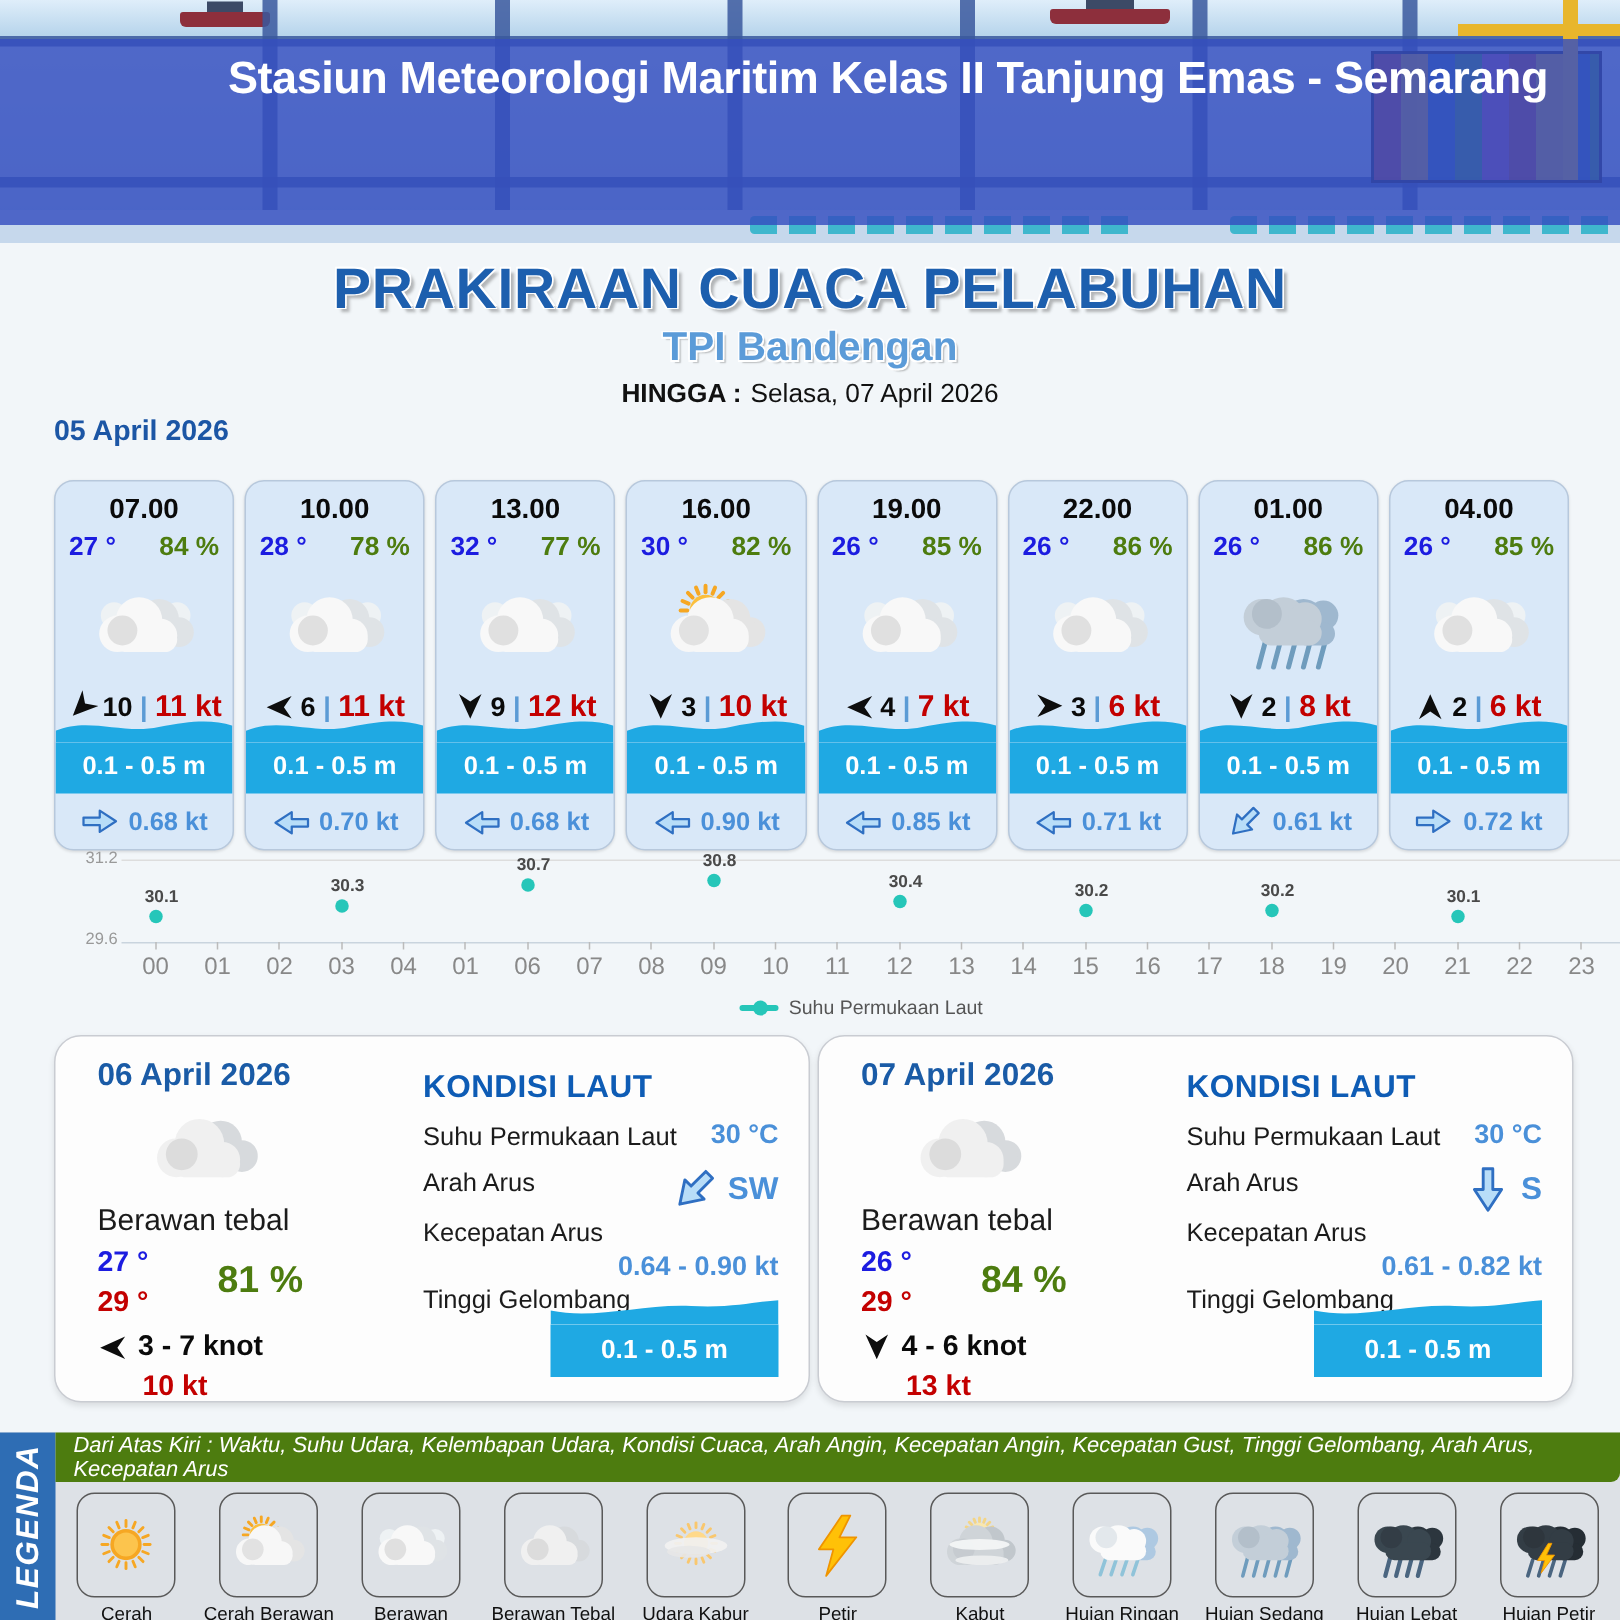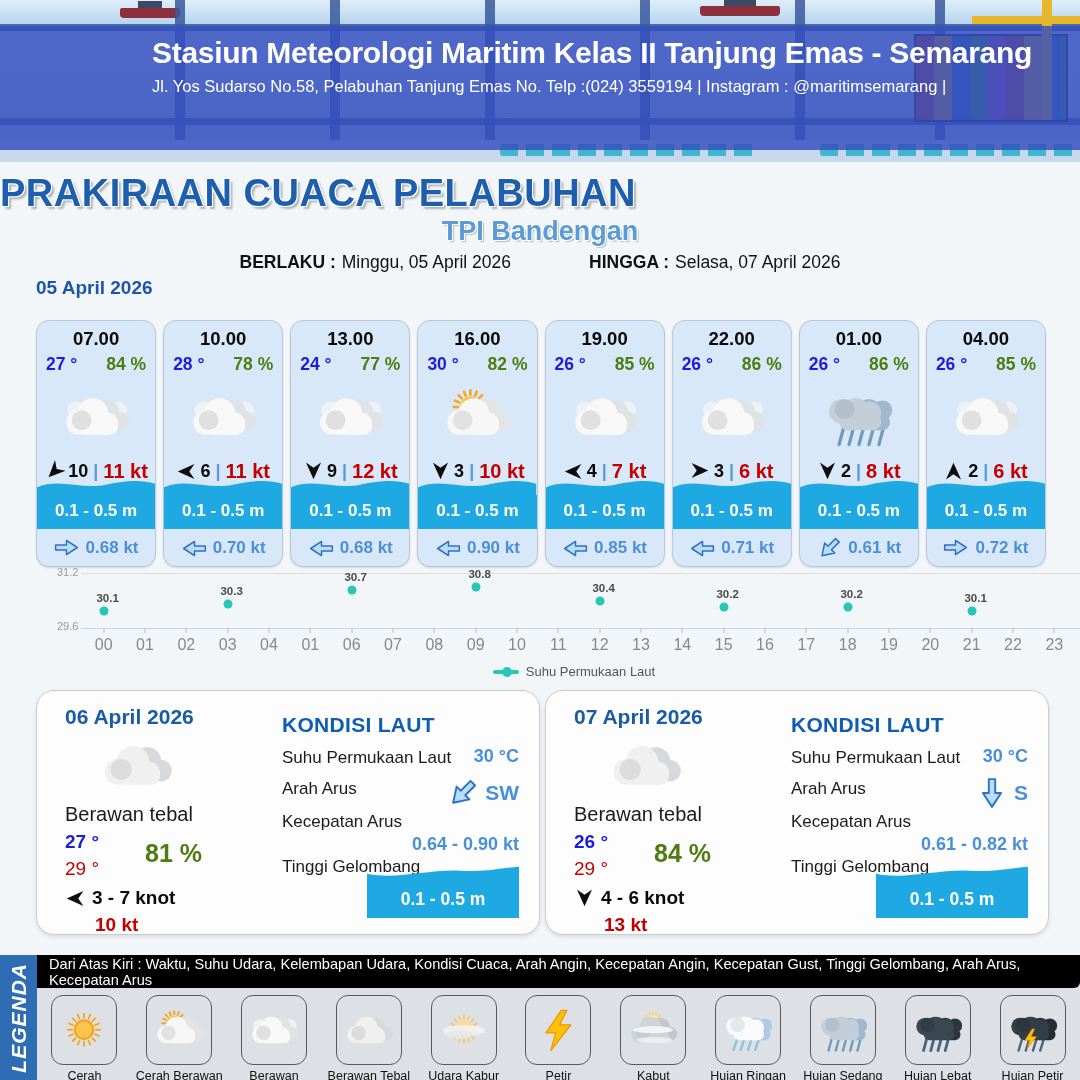--- a/index.html
+++ b/index.html
@@ -24,21 +24,21 @@
       repeating-linear-gradient(90deg,#3fb7cd 0 18px,transparent 18px 26px);border-radius:3px;}
   .overlay{position:absolute;left:0;top:26px;right:0;height:124px;background:rgba(52,78,192,.82);}
   .logo-pill{position:absolute;left:0;top:30px;width:138px;height:118px;background:#fff;
              border-radius:0 60px 60px 0;display:flex;flex-direction:column;align-items:center;justify-content:center;}
   .logo-pill b{font-size:15px;letter-spacing:1px;color:#1b1b1b;margin-top:2px;}
   .head-text{position:absolute;left:152px;top:32px;right:10px;color:#fff;}
   .head-line1{font-size:19px;font-weight:bold;letter-spacing:.2px;}
   .head-line2{font-size:30px;font-weight:bold;margin-top:4px;letter-spacing:-.3px;white-space:nowrap;}
   .head-line3{font-size:16.5px;margin-top:7px;}
   
-  .title-main{position:absolute;left:0;right:0;top:172px;
+  .title-main{position:absolute;left:0;right:0;top:172px;text-align:center;
       font-size:38px;font-weight:800;letter-spacing:.5px;color:#1d5fae;
       text-shadow:-1px -1px 0 #fff,1px -1px 0 #fff,-1px 1px 0 #fff,1px 1px 0 #fff,3px 3px 2px rgba(60,60,60,.35);}
   .title-sub{position:absolute;left:0;right:0;top:216px;text-align:center;
       font-size:27px;font-weight:800;color:#5b9bd8;
       text-shadow:-1px -1px 0 #fff,1px -1px 0 #fff,-1px 1px 0 #fff,1px 1px 0 #fff,2px 2px 1px rgba(60,60,60,.3);}
   .validity{position:absolute;left:0;right:0;top:252px;display:flex;justify-content:center;gap:78px;font-size:17.5px;}
   .validity b{font-weight:bold;}
   .validity span{margin-left:6px;}
   .fdate{position:absolute;left:36px;top:277px;font-size:19px;font-weight:bold;color:#1c56a5;}
   
@@ -76,40 +76,40 @@
                 font-size:13px;color:#555;}
   .cl-marker{display:inline-block;width:26px;height:4px;background:#26c6b9;border-radius:2px;position:relative;}
   .cl-marker:after{content:"";position:absolute;left:9px;top:-3px;width:10px;height:10px;border-radius:50%;background:#26c6b9;}
   
   .daycard{position:absolute;top:690px;width:502px;height:243px;background:#fdfdfd;
            border:1px solid #c9ccd2;border-radius:18px;box-shadow:0 2px 4px rgba(0,0,0,.1);}
   .dc-date{position:absolute;left:28px;top:14px;font-size:21px;font-weight:bold;color:#1a5ba6;}
   .dc-icon{position:absolute;left:52px;top:42px;}
   .dc-cond{position:absolute;left:28px;top:112px;font-size:20px;color:#1b1b1b;}
   .dc-tmin{position:absolute;left:28px;top:140px;font-size:19px;font-weight:bold;color:#1c1ce0;}
-  .dc-tmax{position:absolute;left:28px;top:167px;font-size:19px;font-weight:normal;color:#c30000;}
+  .dc-tmax{position:absolute;left:28px;top:167px;font-size:19px;font-weight:bold;color:#c30000;}
   .dc-hum{position:absolute;left:108px;top:148px;font-size:25px;font-weight:bold;color:#4d7c0f;}
   .dc-wind{position:absolute;left:28px;top:196px;display:flex;align-items:center;gap:7px;font-size:19px;font-weight:bold;color:#0a0a0a;}
   .dc-gust{position:absolute;left:58px;top:223px;font-size:19px;font-weight:bold;color:#c30000;}
   .sea{position:absolute;left:245px;top:0;right:20px;bottom:0;}
   .sea-title{position:absolute;left:0;top:22px;font-size:21px;font-weight:bold;color:#0e5cb5;letter-spacing:.3px;}
   .sea-lab{position:absolute;left:0;font-size:17px;color:#1b1b1b;}
   .sea-val{position:absolute;right:0;font-size:18px;font-weight:bold;color:#4a90d9;}
   .sea-dir{position:absolute;right:0;display:flex;align-items:center;gap:6px;font-size:21px;font-weight:bold;color:#4a90d9;}
   .sea-wavebox{position:absolute;right:0;bottom:16px;width:152px;height:52px;}
   .sea-wavebox svg{display:block;width:100%;height:17px;}
   .sea-wavetxt{background:#1fa9e3;height:35px;line-height:33px;text-align:center;color:#fff;font-size:17.5px;font-weight:bold;}
   
   .legend{position:absolute;left:0;top:955px;width:1080px;height:125px;background:#dde1e6;}
   .legend-side{position:absolute;left:0;top:0;width:37px;height:125px;background:#2e6db4;
       display:flex;align-items:center;justify-content:center;}
   .legend-side span{color:#fff;font-size:21px;font-weight:bold;font-style:italic;letter-spacing:1px;
       writing-mode:vertical-rl;transform:rotate(180deg);}
-  .legend-bar{position:absolute;left:37px;top:0;right:0;height:33px;background:#000000;color:#fff;
-      font-size:14.6px;display:flex;align-items:center;padding-left:12px;box-sizing:border-box;
+  .legend-bar{position:absolute;left:37px;top:0;right:0;height:33px;background:#4d7c0f;color:#fff;
+      font-size:14.6px;font-style:italic;display:flex;align-items:center;padding-left:12px;box-sizing:border-box;
       border-radius:0 0 6px 0;}
   .legend-items{position:absolute;left:37px;right:0;top:33px;bottom:0;display:flex;justify-content:space-around;align-items:flex-start;padding-top:7px;}
   .litem{display:flex;flex-direction:column;align-items:center;width:90px;}
   .litile{width:64px;height:68px;border:1.6px solid #595959;border-radius:12px;display:flex;align-items:center;justify-content:center;}
   .lilab{margin-top:4px;font-size:12.5px;color:#101010;white-space:nowrap;}
 </style>
 </head>
 <body>
 
 <div class="header">
@@ -128,28 +128,26 @@
       <div class="beam-h" style="top:118px;"></div>
     <div class="containers"></div>
     <div class="crane"></div>
     <div class="floor"></div>
     <div class="seats" style="left:500px;"></div>
     <div class="seats" style="left:820px;"></div>
   </div>
   <div class="overlay"></div>
   <div class="head-text">
     <div class="head-line2">Stasiun Meteorologi Maritim Kelas II Tanjung Emas - Semarang</div>
-    <div class="head-line3">Jl. Yos Sudarso No.58, Pelabuhan Tanjung Emas No. Telp :(024) 3559194 | Instagram : @maritimsemarang |</div>
   </div>
 </div>
 
 <div class="title-main">PRAKIRAAN CUACA PELABUHAN</div>
 <div class="title-sub">TPI Bandengan</div>
 <div class="validity">
-  <div><b>BERLAKU :</b><span>Minggu, 05 April 2026</span></div>
   <div><b>HINGGA :</b><span>Selasa, 07 April 2026</span></div>
 </div>
 <div class="fdate">05 April 2026</div>
 
 <div class="cards-row" id="cards-row">
     <div class="fcard">
     <div class="ftime">07.00</div>
     <div class="frow">
       <span class="temp">27 °</span>
       <span class="hum">84 %</span>
@@ -248,21 +246,21 @@
           <svg viewBox="0 0 30 22" width="25" height="19">
             <path d="M2 8 h13 V2.5 L28 11 L15 19.5 V14 H2 Z" fill="#b8ddf8" stroke="#2f6fc2" stroke-width="1.8" stroke-linejoin="round"></path>
           </svg>
         </span>
       <span class="curval">0.70 kt</span>
     </div>
   </div>
     <div class="fcard">
     <div class="ftime">13.00</div>
     <div class="frow">
-      <span class="temp">24 °</span>
+      <span class="temp">32 °</span>
       <span class="hum">77 %</span>
     </div>
     <div class="ficon">
         <svg viewBox="0 0 72 56" width="80" height="62">
           <g fill="#eef2f4">
             <circle cx="18" cy="22" r="8"></circle>
             <circle cx="56" cy="22" r="8"></circle>
             <rect x="14" y="18" width="46" height="10" rx="5"></rect>
           </g>
           <g fill="#dfe3e6">

